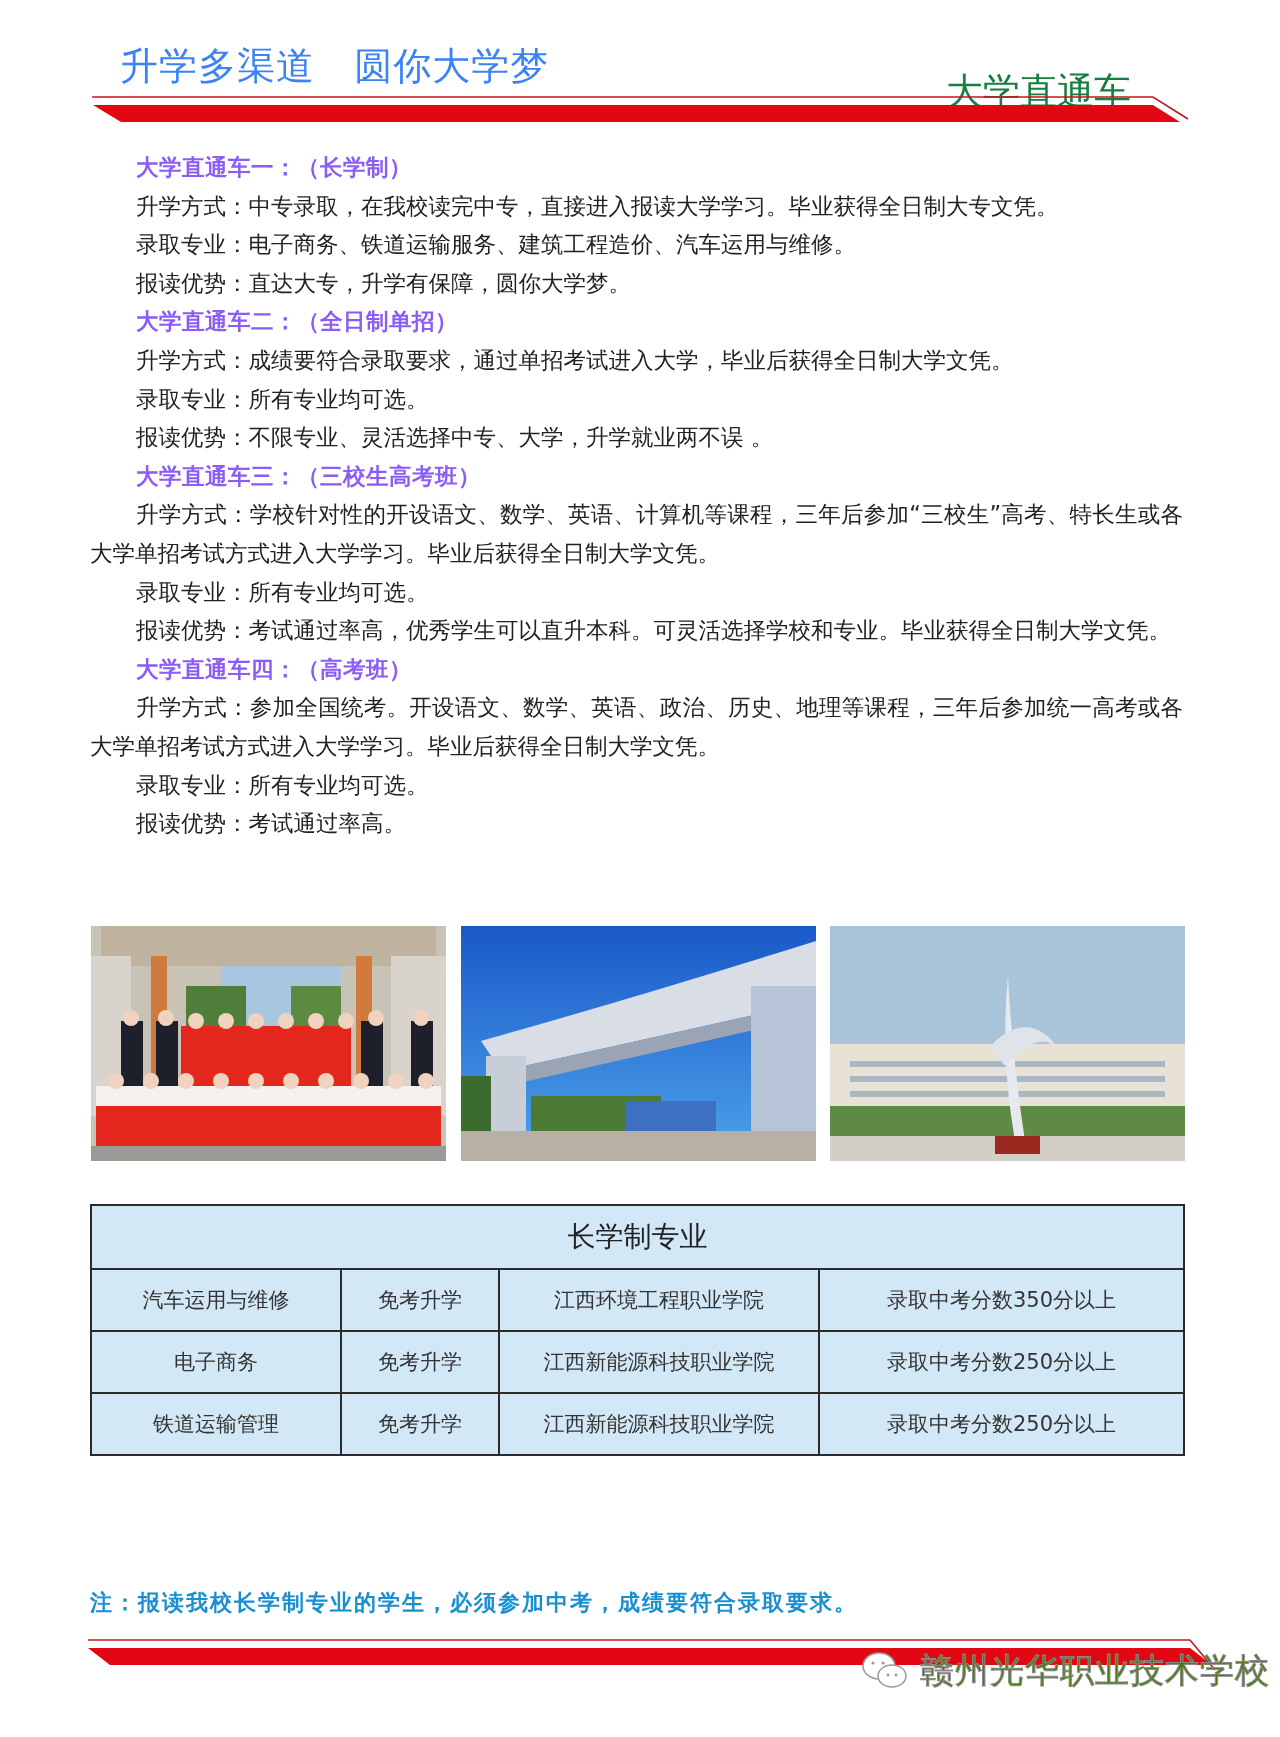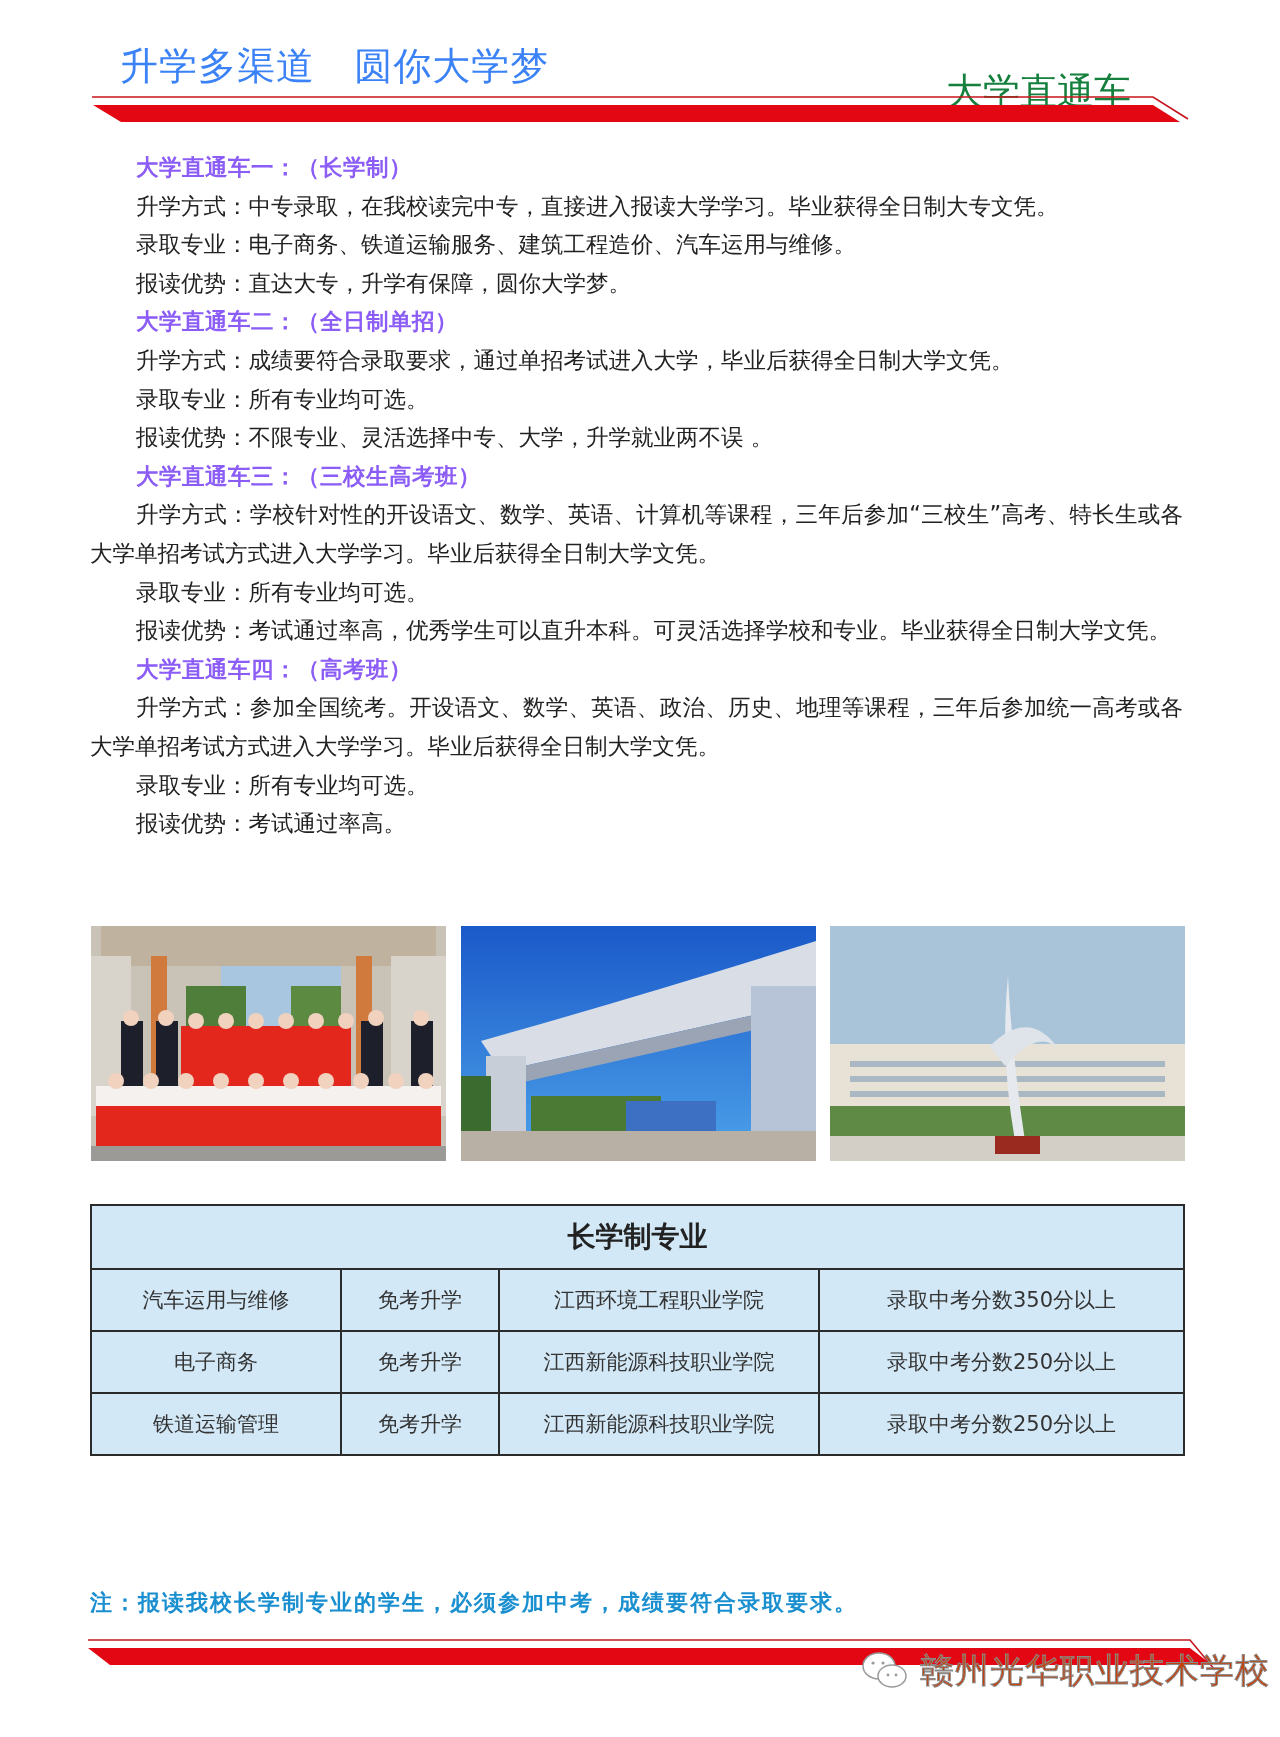--- a/index.html
+++ b/index.html
@@ -39,30 +39,30 @@
   .tbl {
     left: 90px; top: 1204px; width: 1093px;
     border-collapse: collapse; background: #d3e8f6;
     table-layout: fixed;
   }
   .tbl td, .tbl th {
     border: 2px solid #2b2b2b; text-align: center; color: #333333;
     font-size: 21px; height: 60px; padding: 0; font-weight: normal;
   }
   .tbl th.caption-cell {
-    font-size: 28px; font-weight: bold; color: #222222; height: 62px; text-align: center;
+    font-size: 28px; font-weight: normal; color: #222222; height: 62px; text-align: center;
   }
 
   .note {
     left: 90px; top: 1588px; width: 1093px; text-align: left;
     font-size: 22px; color: #1a8fd0; font-weight: bold; letter-spacing: 2px;
   }
 
   .watermark {
-    left: 860px; top: 1648px; font-size: 34px; color: #c2410c;
+    left: 860px; top: 1648px; font-size: 34px; color: #4d7c0f;
     -webkit-text-stroke: 1px #8a8a8a; letter-spacing: 1px;
     display: flex; align-items: center; gap: 10px;
   }
 </style>
 </head>
 <body>
 
 <div class="abs header-title">升学多渠道   圆你大学梦</div>
 <div class="abs header-right">大学直通车</div>
 <svg class="abs" style="left:0;top:0" width="1280" height="130">

